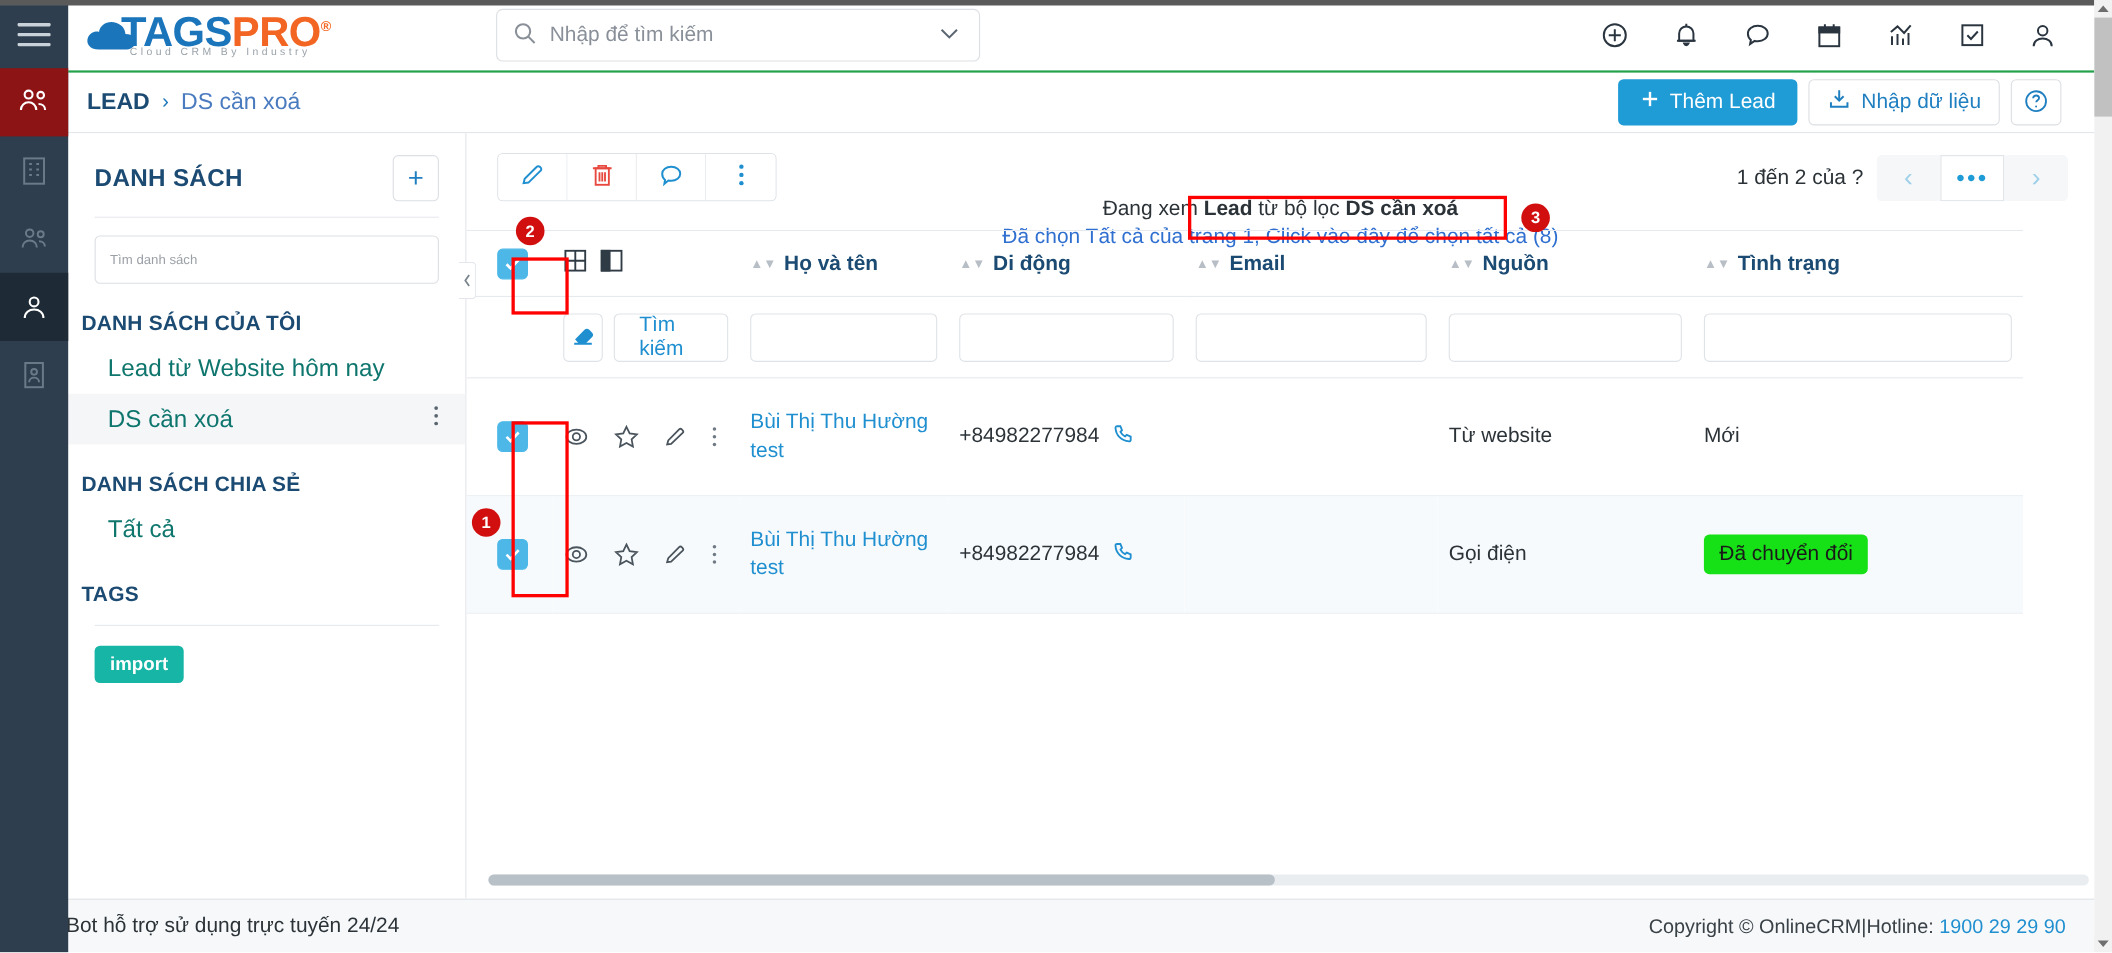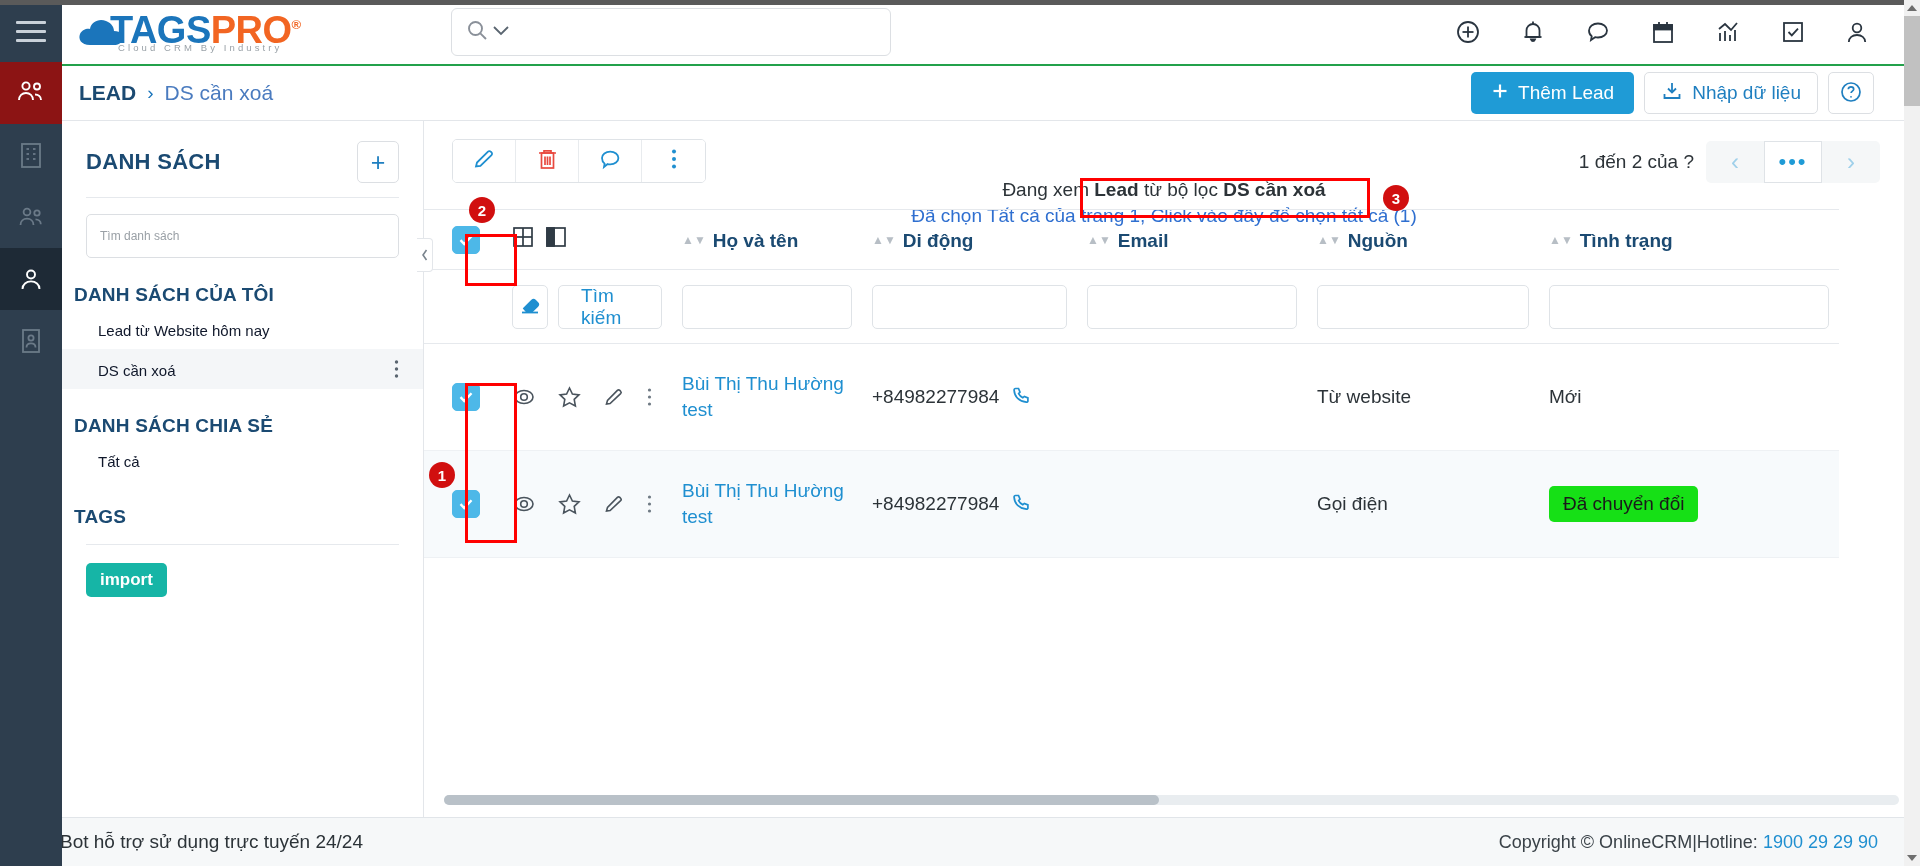--- a/index.html
+++ b/index.html
@@ -111,22 +111,22 @@
     margin: 16px 24px 0 24px; height: 44px; border: 1px solid #dcdfe3; border-radius: 5px;
     display: flex; align-items: center; padding: 0 13px; background:#fff;
   }
   .lp-search input {
     border: 0; outline: 0; width: 100%; font-size: 12px; color: #333; background: transparent;
     font-family: "Liberation Sans", sans-serif;
   }
   .lp-search input::placeholder { color: #9aa0a6; }
   .lp-group { color: #1b4a72; font-size: 19px; font-weight: bold; padding: 26px 24px 6px 12px; letter-spacing: .2px; }
   .lp-item {
-    padding: 10px 24px 10px 36px; font-size: 15px; color: #0f172a; cursor: pointer;
-    display: flex; align-items: flex-end; justify-content: space-between;
+    padding: 10px 24px 10px 36px; font-size: 22px; color: #0f766e; cursor: pointer;
+    display: flex; align-items: flex-start; justify-content: space-between;
   }
   .lp-item.sel { background: #f4f6f8; }
   .lp-item .kebab { color: #5a6570; font-size: 20px; letter-spacing: 0; line-height: .6; }
   .lp-tagrule { margin: 10px 24px 0 24px; border-top: 1px solid #e6e9ed; }
   .lp-tag {
     display: inline-block; margin: 18px 0 0 24px; background: #16b5a6; color: #fff;
     font-size: 17px; font-weight: bold; padding: 7px 14px; border-radius: 5px; cursor: pointer;
   }
 
   
@@ -367,20 +367,21 @@
       <div class="logo-sub">Cloud CRM By Industry</div>
     </div>
 
     <div class="searchwrap">
       <span>
         <svg width="22" height="22" viewBox="0 0 22 22" fill="none" stroke="#8a9099" stroke-width="1.9">
           <circle cx="9.5" cy="9.5" r="6.5"></circle>
             <line x1="14.3" y1="14.3" x2="20" y2="20"></line>
         </svg>
       </span>
+      <input type="text" placeholder="Nhập để tìm kiếm" style="">
       <span>
         <svg width="26" height="16" viewBox="0 0 26 16" fill="none" stroke="#5a6570" stroke-width="1.8">
           <polyline points="6,5 13,12 20,5"></polyline>
         </svg>
       </span>
     </div>
 
     <div class="topicons">
       <span class="ticon">
         <svg width="28" height="28" viewBox="0 0 28 28" fill="none" stroke="#2a3540" stroke-width="1.8">
@@ -549,21 +550,21 @@
               <circle cx="3" cy="3.5" r="2"></circle>
                 <circle cx="3" cy="11" r="2"></circle>
                 <circle cx="3" cy="18.5" r="2"></circle>
             </svg>
           </span>
         </div>
       </div>
 
       <div class="viewinfo">
         <div class="l1"><span>Đang xem </span><b>Lead</b><span> từ bộ lọc </span><b>DS cần xoá</b></div>
-        <div class="l2"><span>Đã chọn Tất cả của trang 1,</span> <a>Click vào đây để chọn tất cả (1)</a></div>
+        <div class="l2"><span>Đã chọn Tất cả của trang 1,</span> <a>Click vào đây để chọn tất cả (8)</a></div>
       </div>
 
       <div class="pager">
         <span class="ptext"><span>1 đến 2 của</span> <span>?</span></span>
         <span class="pgroup">
           <span class="pbtn">‹</span>
           <span class="pbtn mid">•••</span>
           <span class="pbtn">›</span>
         </span>
       </div>

